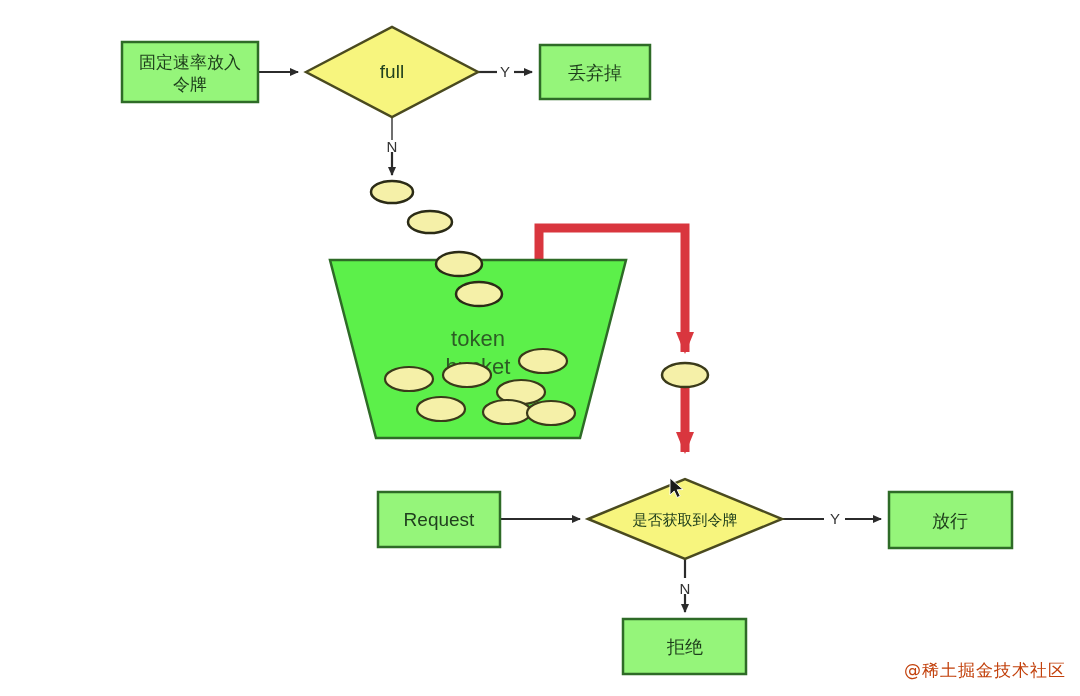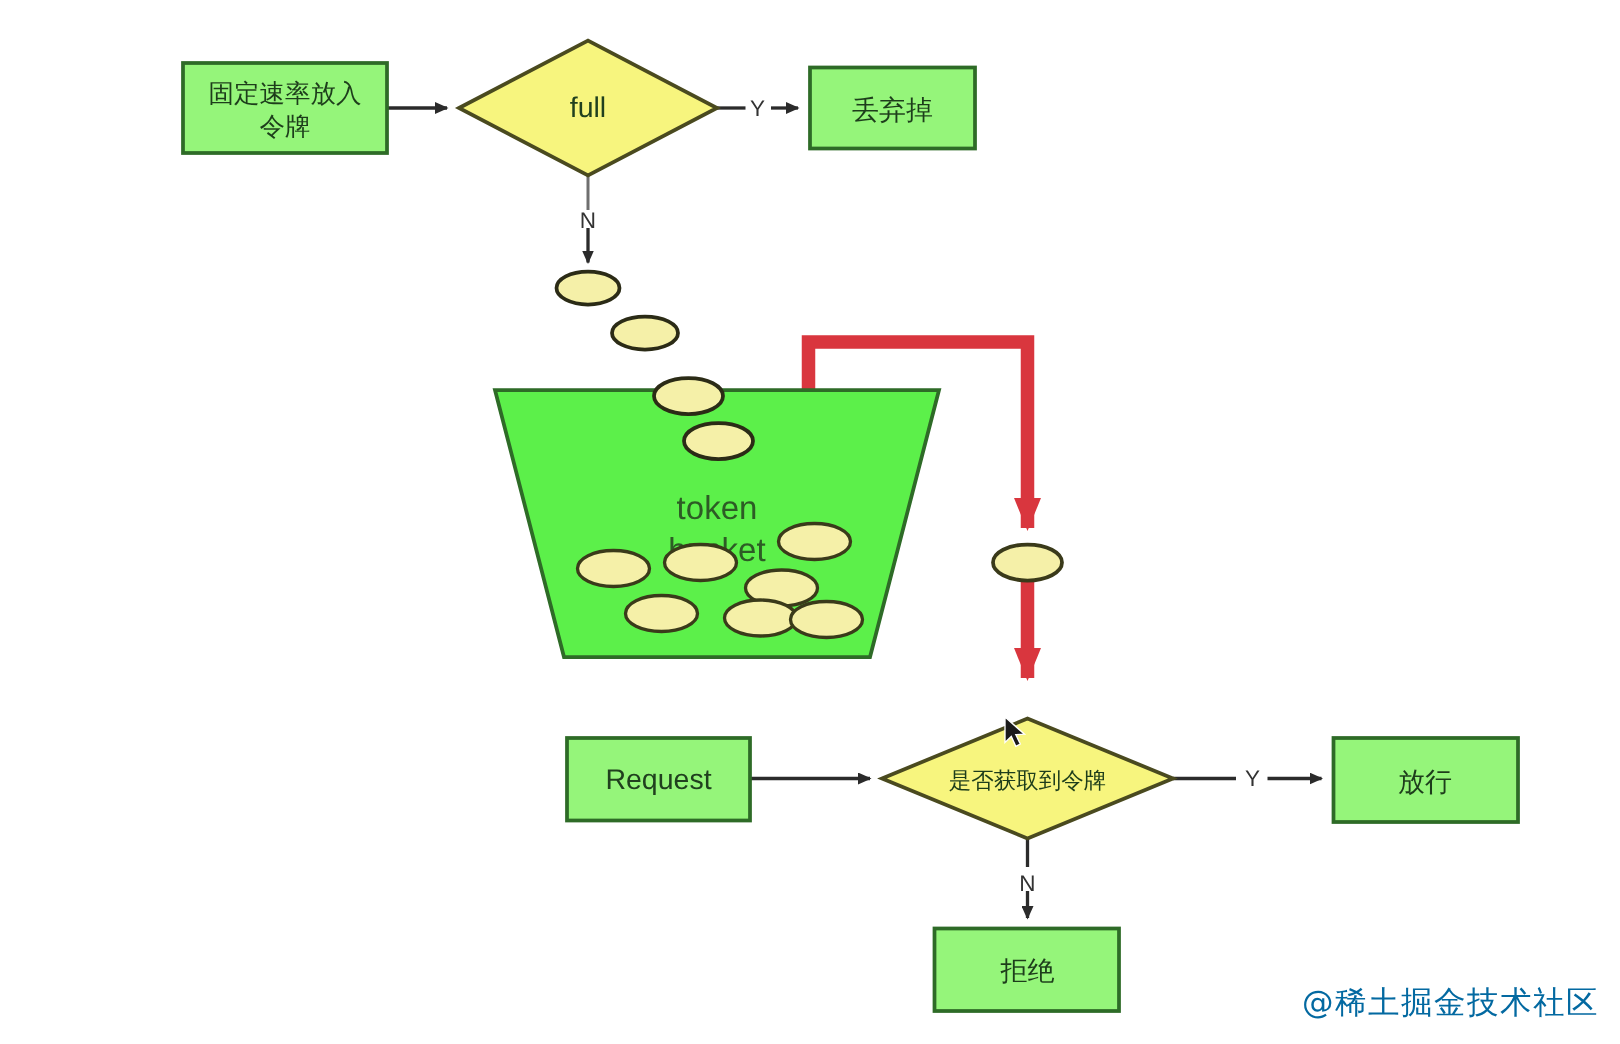--- a/index.html
+++ b/index.html
@@ -41,22 +41,22 @@
   .bucket-text {
     font-family: "Liberation Sans", "DejaVu Sans", sans-serif;
     fill: #2d5c25;
     font-size: 22px;
   }
   .watermark {
     position: absolute;
     right: 14px;
     bottom: 14px;
     font-family: "DejaVu Sans", "Liberation Sans", sans-serif;
-    font-size: 21px;
-    color: #0369a1;
+    font-size: 17px;
+    color: #c2410c;
     letter-spacing: 1px;
     white-space: nowrap;
     user-select: none;
     margin-top: 36px;
   }
 </style>
 </head>
 <body>
 
 <div id="canvas">

